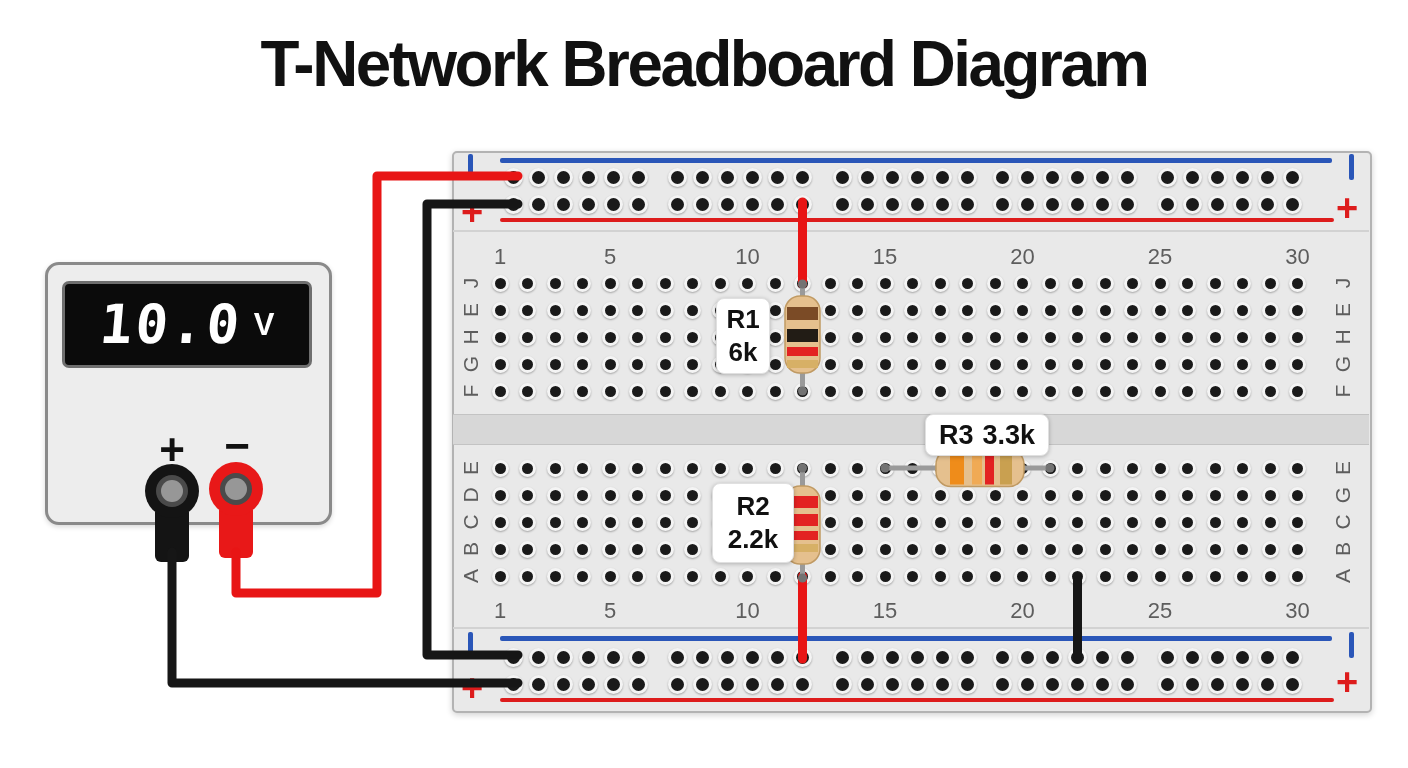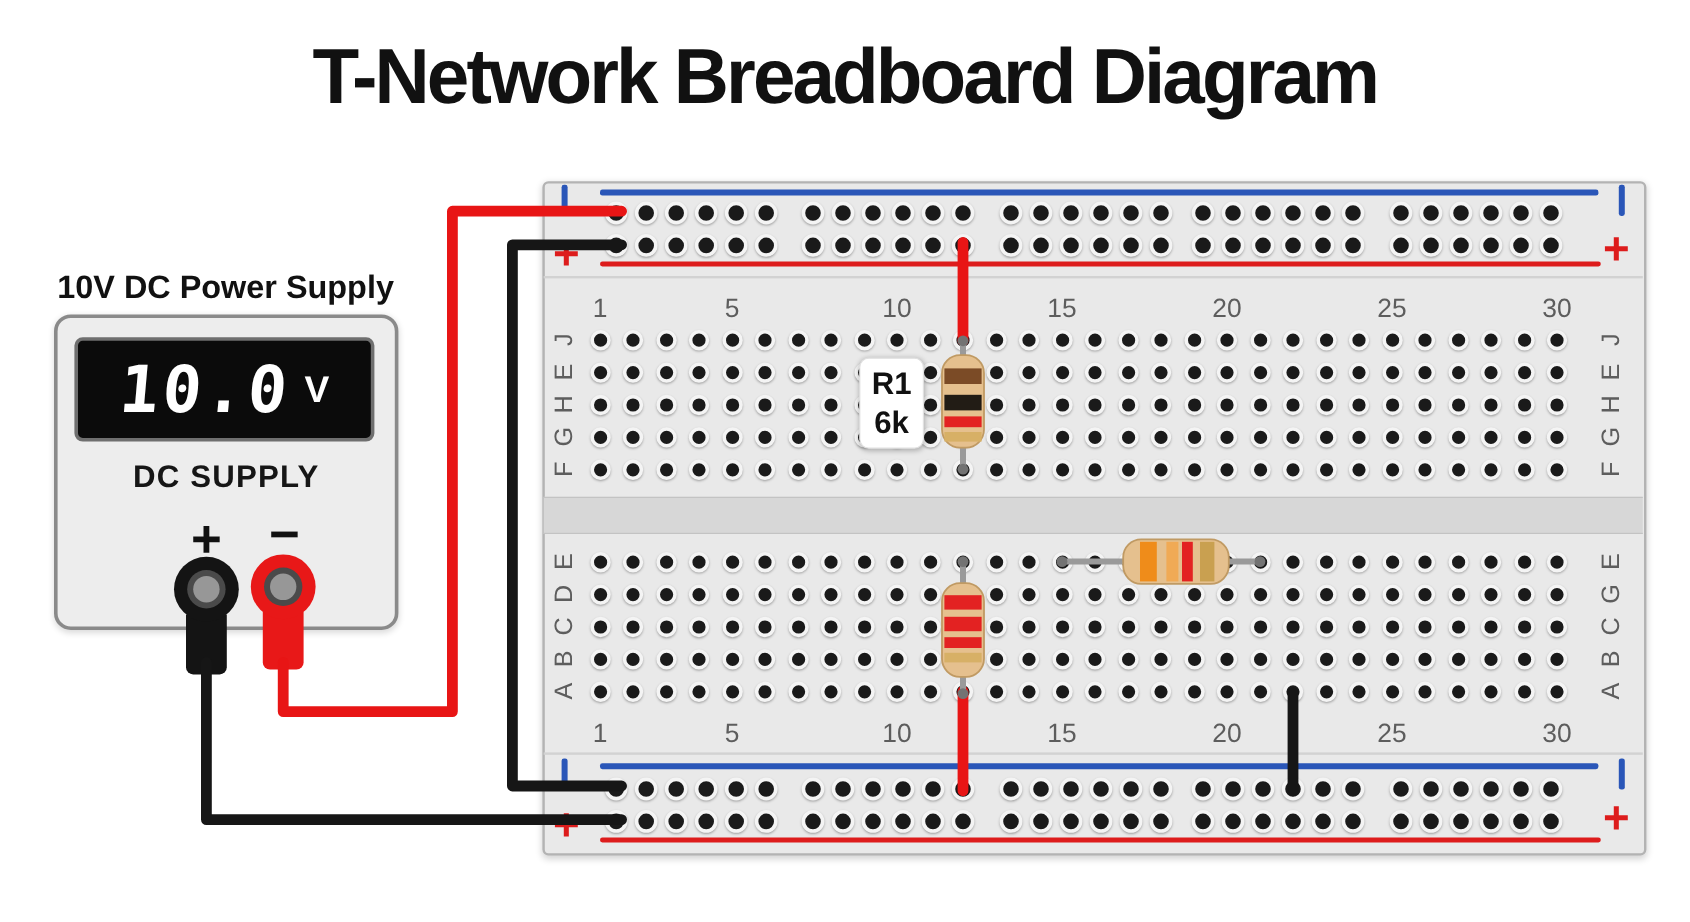--- a/index.html
+++ b/index.html
@@ -55,27 +55,25 @@
   #r2-label{left:712px;top:483px;width:80px;height:78px;font-size:26px;line-height:33px;}
   #r3-label{left:925px;top:414px;width:122px;height:40px;font-size:27px;flex-direction:row;gap:9px;}
 </style>
 </head>
 <body>
 
 <div id="scene">
 
   <div id="title" class="abs">T-Network Breadboard Diagram</div>
 
-  <div id="ps-label" class="abs">10V DC Power Supply</div>
   <div id="ps-body" class="abs"></div>
   <div id="ps-display" class="abs">
     <span id="ps-display-value">10.0</span>
     <span id="ps-display-unit">V</span>
   </div>
-  <div id="ps-name" class="abs">DC SUPPLY</div>
   <div id="ps-plus" class="abs ps-sign">+</div>
   <div id="ps-minus" class="abs ps-sign">−</div>
   <div id="stem-black" class="abs stem"></div>
   <div id="stem-red" class="abs stem"></div>
   <div id="term-black" class="abs terminal">
     <div class="terminal-inner"></div>
   </div>
   <div id="term-red" class="abs terminal">
     <div class="terminal-inner"></div>
   </div>
@@ -586,13 +584,21 @@
       <rect x="950" y="451.5" width="14" height="33" fill="#ef8c1a"></rect>
       <rect x="972" y="451.5" width="10" height="33" fill="#f0aa55"></rect>
       <rect x="985" y="451.5" width="9" height="33" fill="#e32222"></rect>
       <rect x="1000" y="451.5" width="12" height="33" fill="#c9a050"></rect>
     </svg>
 
   <div id="r1-label" class="abs rlabel">
     <div>R1</div>
     <div>6k</div>
   </div>
+  <div id="r2-label" class="abs rlabel">
+    <div>R2</div>
+    <div>2.2k</div>
+  </div>
+  <div id="r3-label" class="abs rlabel">
+    <span>R3</span>
+    <span>3.3k</span>
+  </div>
 </div>
 
 </body></html>

